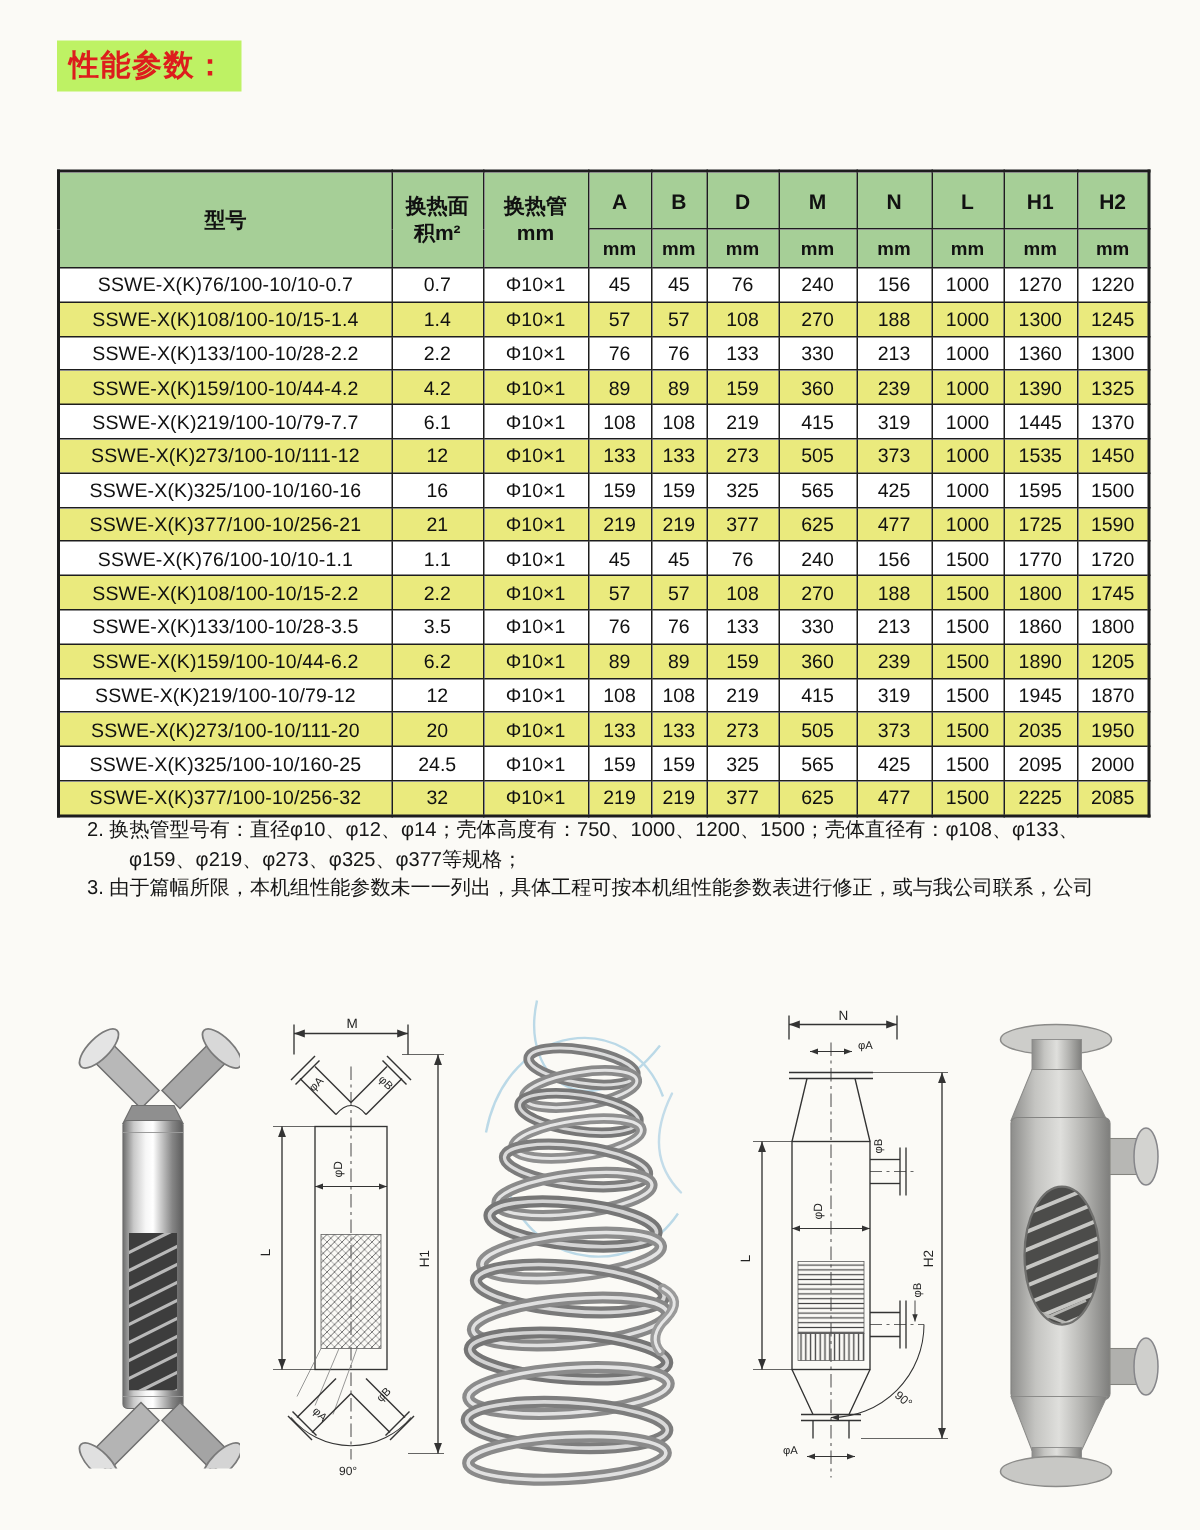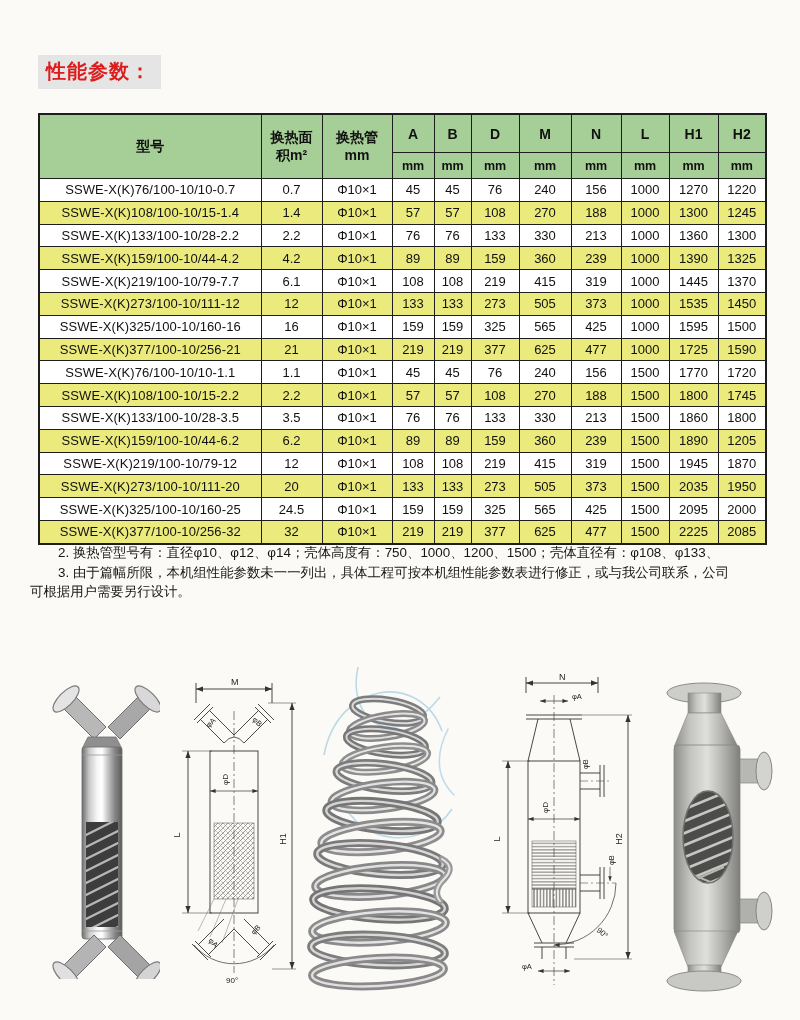--- a/index.html
+++ b/index.html
@@ -1,21 +1,21 @@
 <!DOCTYPE html>
 <html><head>
 <meta charset="utf-8">
 <style>
   html,body{margin:0;padding:0;}
   body{width:800px;height:1020px;background:#fbfaf6;font-family:"Liberation Sans","DejaVu Sans",sans-serif;position:relative;overflow:hidden;}
   .page{position:absolute;inset:0;}
 
   
-  .title-badge{position:absolute;left:38px;top:27px;background:#e5e5e5;color:#dd1d1d;
-    font-size:20px;font-weight:bold;padding:3px 10px 4px 8px;letter-spacing:1px;margin-top:28px;}
+  .title-badge{position:absolute;left:38px;top:27px;background:#bef264;color:#dd1d1d;
+    font-size:20px;font-weight:bold;padding:3px 10px 4px 8px;letter-spacing:1px;}
 
   
   table.spec{position:absolute;left:38px;top:113px;width:727px;border-collapse:collapse;
     table-layout:fixed;border:2px solid #1d1d1d;background:#fff;}
   table.spec th,table.spec td{border:1px solid #1d1d1d;text-align:center;vertical-align:middle;
     padding:0;color:#111;overflow:hidden;white-space:nowrap;}
   table.spec th{background:#a6cf97;font-size:14px;font-weight:bold;}
   tr.hrow1 th{height:37px;}
   tr.hrow2 th{height:25px;font-size:12.5px;}
   th.span2{line-height:1.25;}
@@ -293,22 +293,22 @@
       <td>477</td>
       <td>1500</td>
       <td>2225</td>
       <td>2085</td>
     </tr>
       </tbody>
   </table>
 
   <div class="notes">
     <div class="note-line ind1">2. 换热管型号有：直径φ10、φ12、φ14；壳体高度有：750、1000、1200、1500；壳体直径有：φ108、φ133、</div>
+    <div class="note-line ind2">φ159、φ219、φ273、φ325、φ377等规格；</div>
     <div class="note-line ind1">3. 由于篇幅所限，本机组性能参数未一一列出，具体工程可按本机组性能参数表进行修正，或与我公司联系，公司</div>
-    <div class="note-line">可根据用户需要另行设计。</div>
   </div>
 
   <div class="figures">
 
     <div class="fig" style="left:42px;top:22px;width:118px;height:302px;">
       <svg width="118" height="302" viewBox="0 0 118 302">
         <defs>
           <linearGradient id="p1m" x1="0" y1="0" x2="1" y2="0">
             <stop offset="0" stop-color="#6e6e6e"></stop>
               <stop offset="0.18" stop-color="#c9c9c9"></stop>

